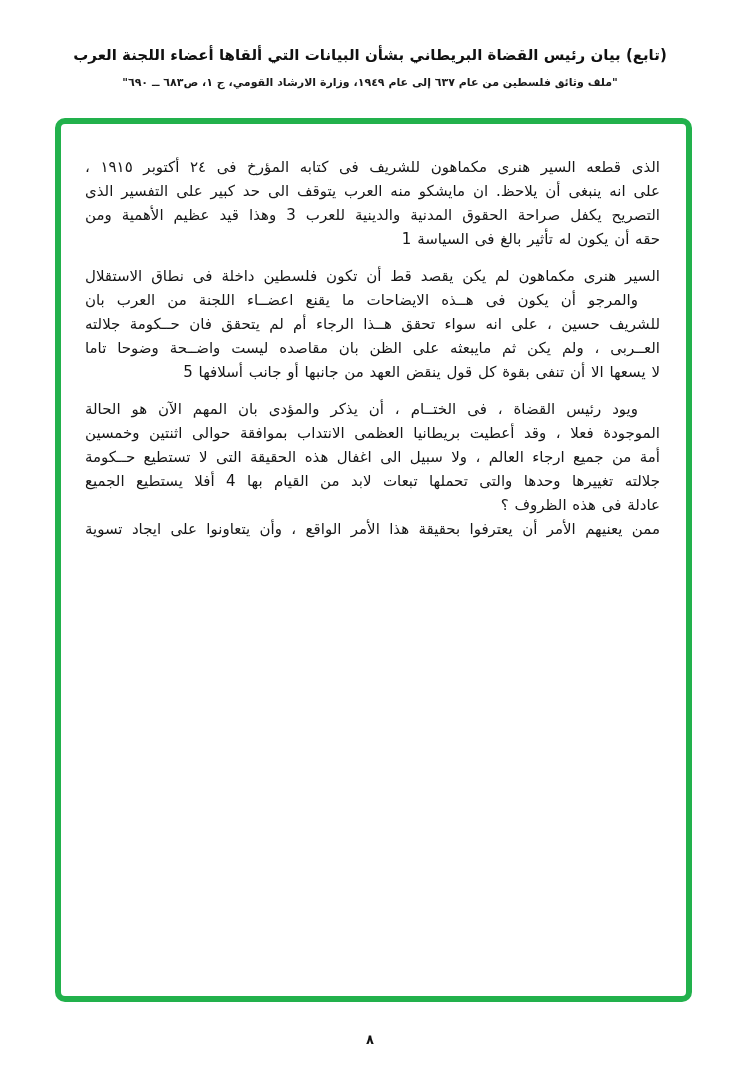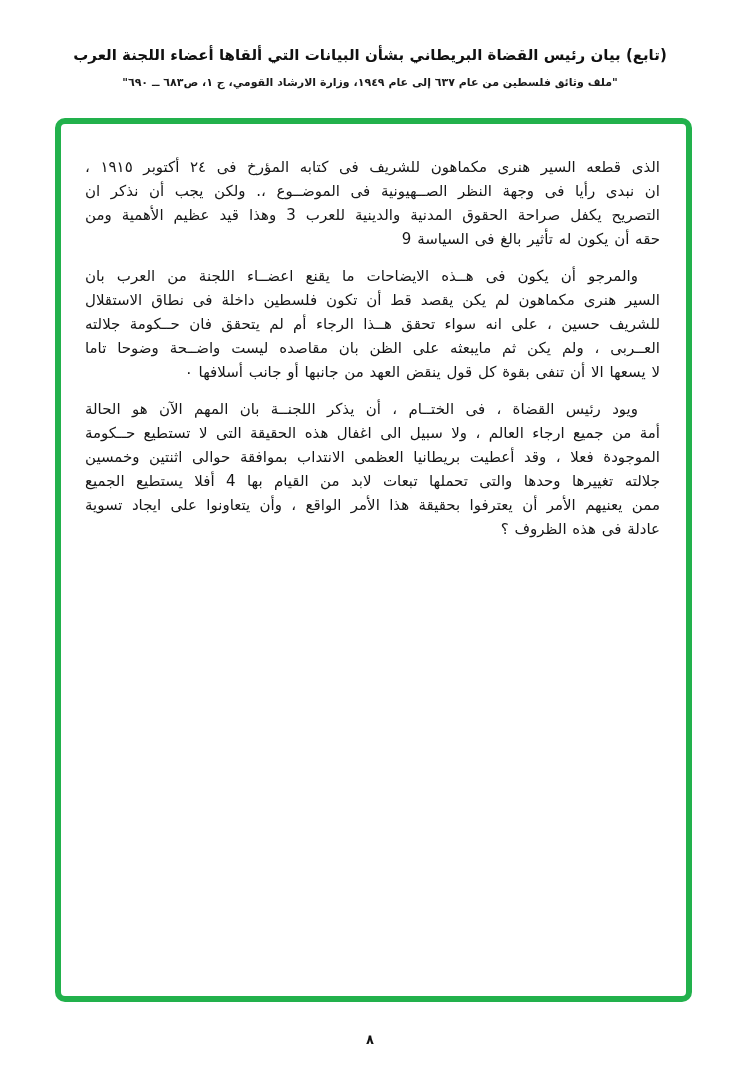--- a/index.html
+++ b/index.html
@@ -96,37 +96,37 @@
 
   <div class="doc-header">
     <div class="doc-title">(تابع) بيان رئيس القضاة البريطاني بشأن البيانات التي ألقاها أعضاء اللجنة العرب</div>
     <div class="doc-source">"ملف وثائق فلسطين من عام ٦٣٧ إلى عام ١٩٤٩، وزارة الارشاد القومي، ج ١، ص٦٨٣ ــ ٦٩٠"</div>
   </div>
 
   <div class="content-frame" style="border-color: rgb(34, 177, 76);">
     <div class="document-body" id="body-text" style="color: rgb(22, 22, 22);">
         <div class="paragraph">
           <div class="line">الذى قطعه السير هنرى مكماهون للشريف فى كتابه المؤرخ فى ٢٤ أكتوبر ١٩١٥ ،</div>
-          <div class="line">ان نبدى رأيا فى وجهة النظر الصــهيونية فى الموضــوع ،. ولكن يجب أن نذكر ان</div>
+          <div class="line">على انه ينبغى أن يلاحظ. ان مايشكو منه العرب يتوقف الى حد كبير على التفسير الذى</div>
           <div class="line">التصريح يكفل صراحة الحقوق المدنية والدينية للعرب 3 وهذا قيد عظيم الأهمية ومن</div>
-          <div class="line last">حقه أن يكون له تأثير بالغ فى السياسة 9</div>
+          <div class="line last">حقه أن يكون له تأثير بالغ فى السياسة 1</div>
         </div>
         <div class="paragraph">
+          <div class="line">السير هنرى مكماهون لم يكن يقصد قط أن تكون فلسطين داخلة فى نطاق الاستقلال</div>
           <div class="line indent">والمرجو أن يكون فى هــذه الايضاحات ما يقنع اعضــاء اللجنة من العرب بان</div>
-          <div class="line">السير هنرى مكماهون لم يكن يقصد قط أن تكون فلسطين داخلة فى نطاق الاستقلال</div>
           <div class="line">للشريف حسين ، على انه سواء تحقق هــذا الرجاء أم لم يتحقق فان حــكومة جلالته</div>
           <div class="line">العــربى ، ولم يكن ثم مايبعثه على الظن بان مقاصده ليست واضــحة وضوحا تاما</div>
-          <div class="line last">لا يسعها الا أن تنفى بقوة كل قول ينقض العهد من جانبها أو جانب أسلافها ٠</div>
+          <div class="line last">لا يسعها الا أن تنفى بقوة كل قول ينقض العهد من جانبها أو جانب أسلافها 5</div>
         </div>
         <div class="paragraph">
-          <div class="line indent">ويود رئيس القضاة ، فى الختــام ، أن يذكر اللجنــة بان المهم الآن هو الحالة</div>
+          <div class="line indent">ويود رئيس القضاة ، فى الختــام ، أن يذكر والمؤدى بان المهم الآن هو الحالة</div>
+          <div class="line">الموجودة فعلا ، وقد أعطيت بريطانيا العظمى الانتداب بموافقة حوالى اثنتين وخمسين</div>
           <div class="line">أمة من جميع ارجاء العالم ، ولا سبيل الى اغفال هذه الحقيقة التى لا تستطيع حــكومة</div>
-          <div class="line">الموجودة فعلا ، وقد أعطيت بريطانيا العظمى الانتداب بموافقة حوالى اثنتين وخمسين</div>
           <div class="line">جلالته تغييرها وحدها والتى تحملها تبعات لابد من القيام بها 4 أفلا يستطيع الجميع</div>
+          <div class="line last">عادلة فى هذه الظروف ؟</div>
           <div class="line">ممن يعنيهم الأمر أن يعترفوا بحقيقة هذا الأمر الواقع ، وأن يتعاونوا على ايجاد تسوية</div>
-          <div class="line last">عادلة فى هذه الظروف ؟</div>
         </div>
       </div>
   </div>
 
   <div class="page-number">٨</div>
 
 </div>
 
 </body></html>

